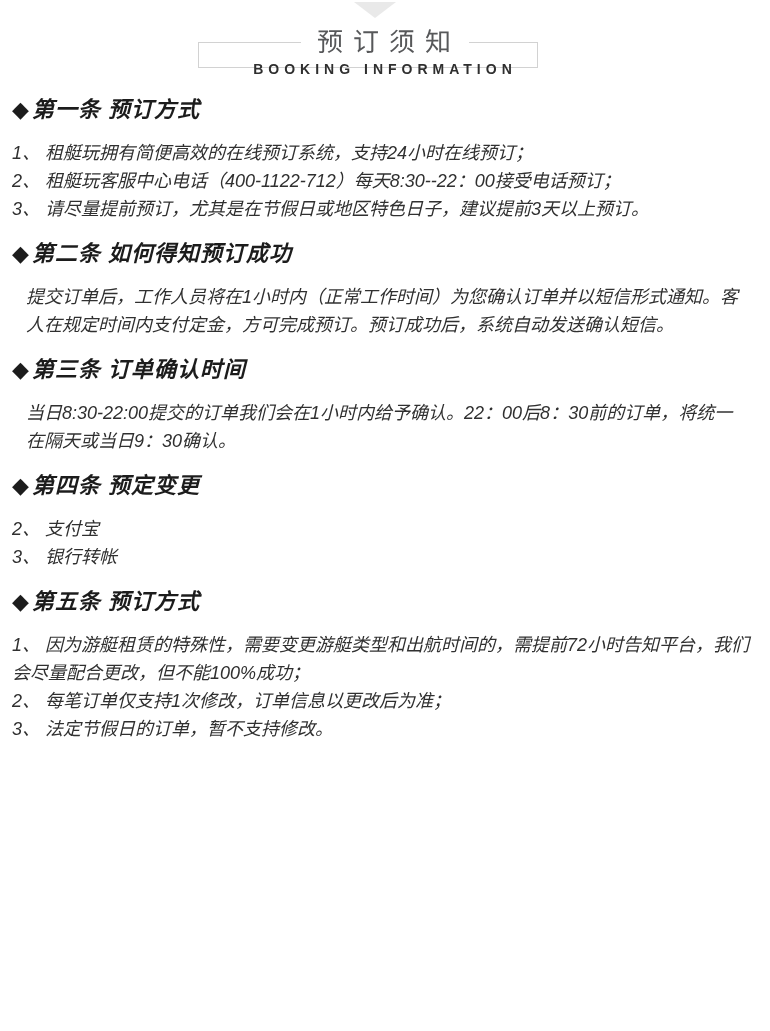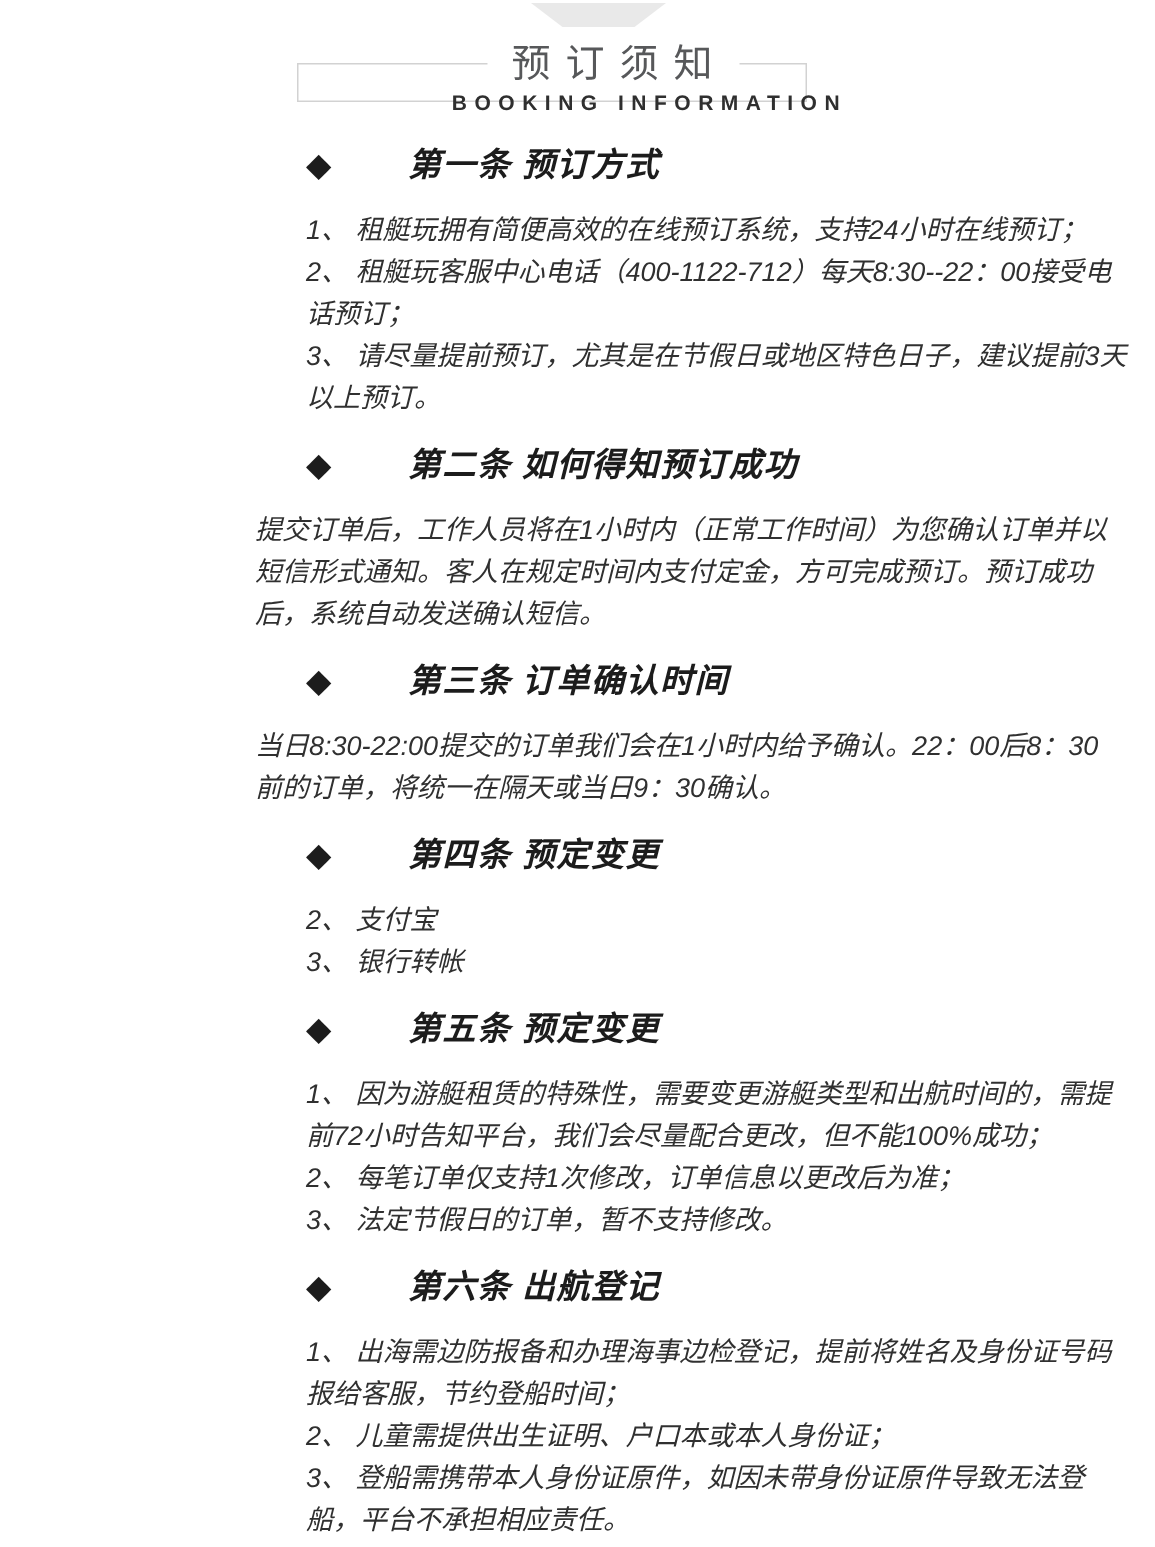--- a/index.html
+++ b/index.html
@@ -1,15 +1,15 @@
 <!DOCTYPE html>
 <html lang="zh-CN"><head>
 <meta charset="utf-8">
 <style>
-  * { box-sizing: border-box; padding-left: 48px; }
+  * { box-sizing: border-box; }
   html, body {
     margin: 0; padding: 0;
     background: #ffffff;
   }
   body {
     width: 770px; height: 1031px;
     overflow: hidden;
     font-family: "Liberation Sans", "DejaVu Sans", sans-serif;
     color: #303030;
   }
@@ -106,29 +106,21 @@
         <p class="para">当日8:30-22:00提交的订单我们会在1小时内给予确认。22：00后8：30前的订单，将统一在隔天或当日9：30确认。</p>
       </section>
       <section class="section">
         <h2 class="sec-heading"><span class="diamond">◆</span><span>第四条 预定变更</span></h2>
         <div class="items">
           <div class="item">2、 支付宝</div>
           <div class="item">3、 银行转帐</div>
         </div>
       </section>
       <section class="section">
-        <h2 class="sec-heading"><span class="diamond">◆</span><span>第五条 预定变更</span></h2>
+        <h2 class="sec-heading"><span class="diamond">◆</span><span>第五条 预订方式</span></h2>
         <div class="items">
           <div class="item">1、 因为游艇租赁的特殊性，需要变更游艇类型和出航时间的，需提前72小时告知平台，我们会尽量配合更改，但不能100%成功；</div>
           <div class="item">2、 每笔订单仅支持1次修改，订单信息以更改后为准；</div>
           <div class="item">3、 法定节假日的订单，暂不支持修改。</div>
         </div>
       </section>
-      <section class="section">
-        <h2 class="sec-heading"><span class="diamond">◆</span><span>第六条 出航登记</span></h2>
-        <div class="items">
-          <div class="item">1、 出海需边防报备和办理海事边检登记，提前将姓名及身份证号码报给客服，节约登船时间；</div>
-          <div class="item">2、 儿童需提供出生证明、户口本或本人身份证；</div>
-          <div class="item">3、 登船需携带本人身份证原件，如因未带身份证原件导致无法登船，平台不承担相应责任。</div>
-        </div>
-      </section>
     </div>
 </main>
 
 </body></html>

